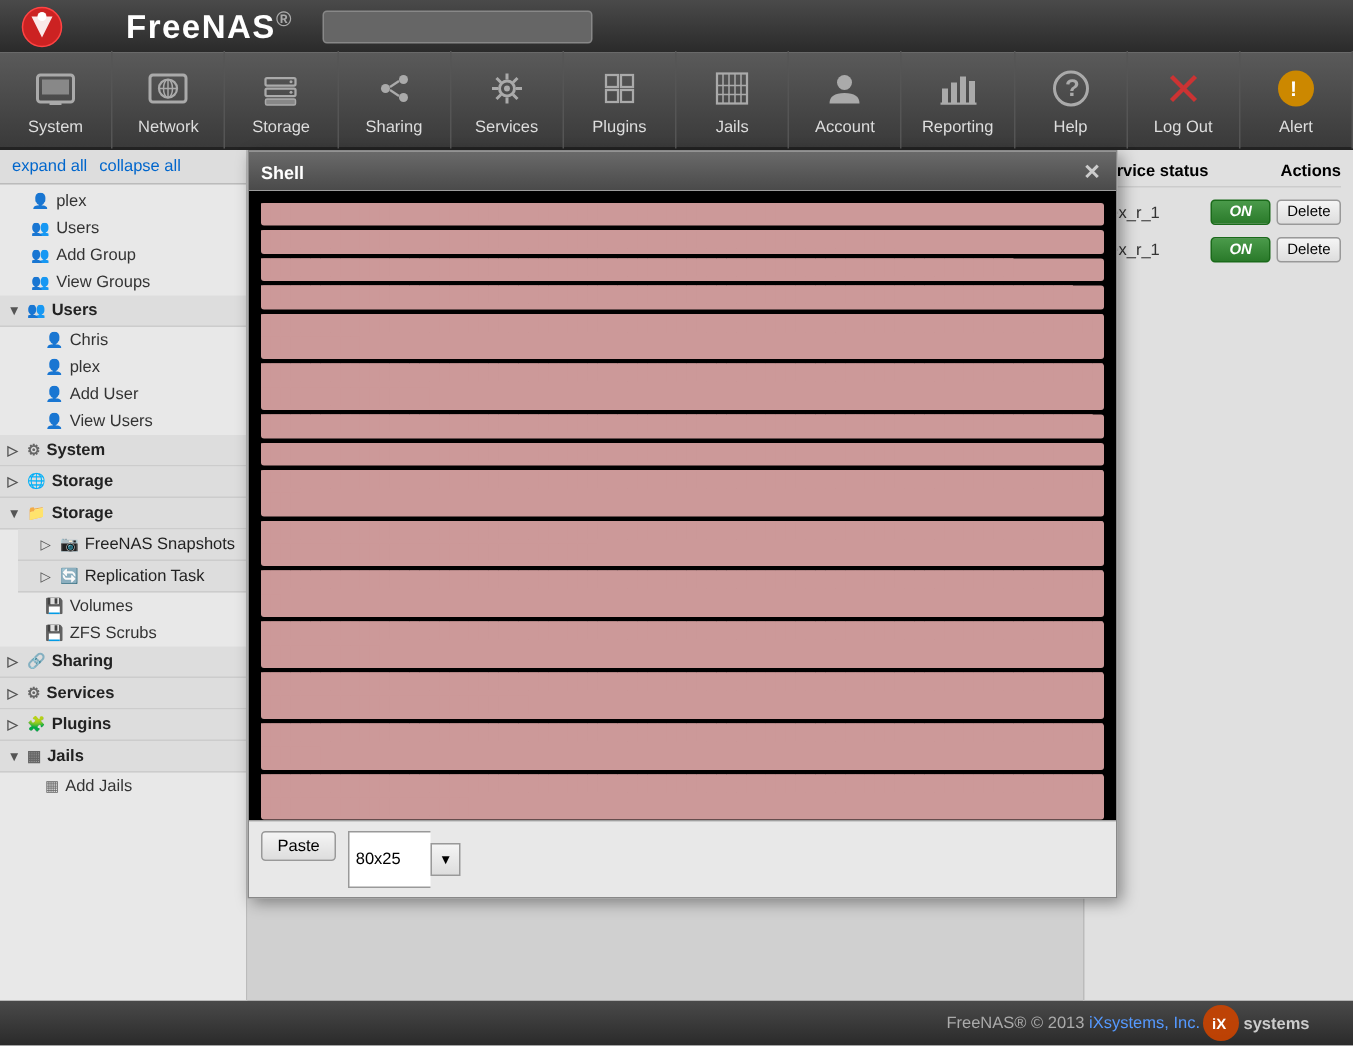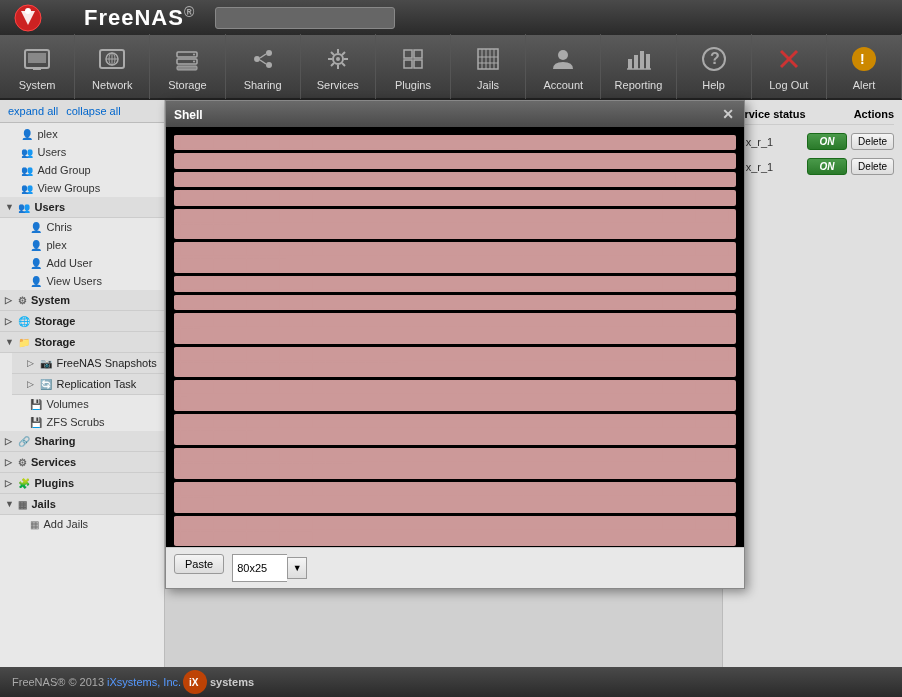--- a/index.html
+++ b/index.html
@@ -196,21 +196,21 @@
       border-radius: 3px;
       cursor: pointer;
     }
     .size-select {
       display: flex;
       align-items: center;
       gap: 0;
     }
     .size-input {
       width: 55px;
-      height: 28px;
+      height: 38px;
       border: 1px solid #999;
       border-right: none;
       padding: 2px 4px;
       font-size: 11px;
       background: white;
     }
     .size-dropdown {
       width: 20px;
       height: 22px;
       background: linear-gradient(to bottom, #f5f5f5, #ddd);
@@ -269,21 +269,21 @@
       cursor: pointer;
       margin-left: 4px;
     }
 
     
     .footer {
       height: 30px;
       background: linear-gradient(to bottom, #4a4a4a, #2a2a2a);
       display: flex;
       align-items: center;
-      justify-content: flex-start;
+      justify-content: flex-end;
       padding: 0 12px;
       color: #aaa;
       font-size: 11px;
     }
     .footer a { color: #5599ff; text-decoration: none; }
     .footer-logo {
       display: flex;
       align-items: center;
       gap: 6px;
     }

